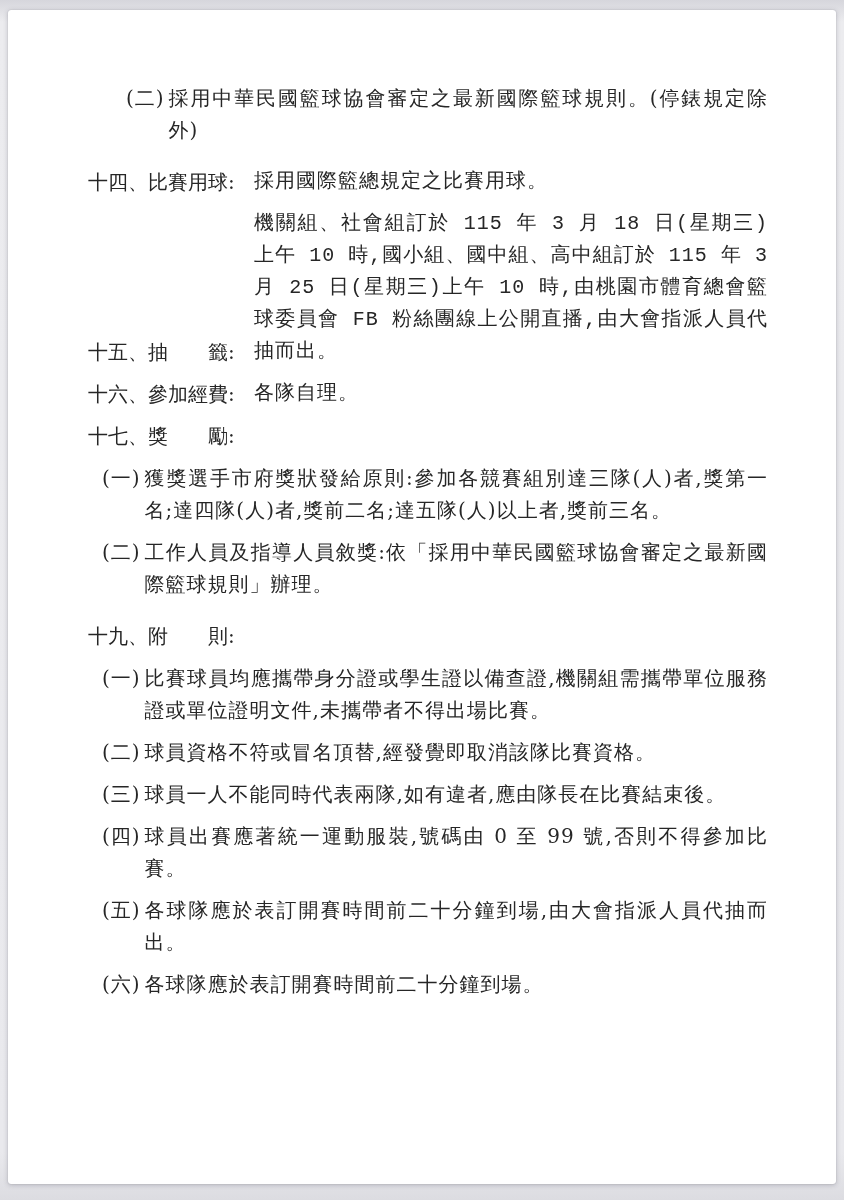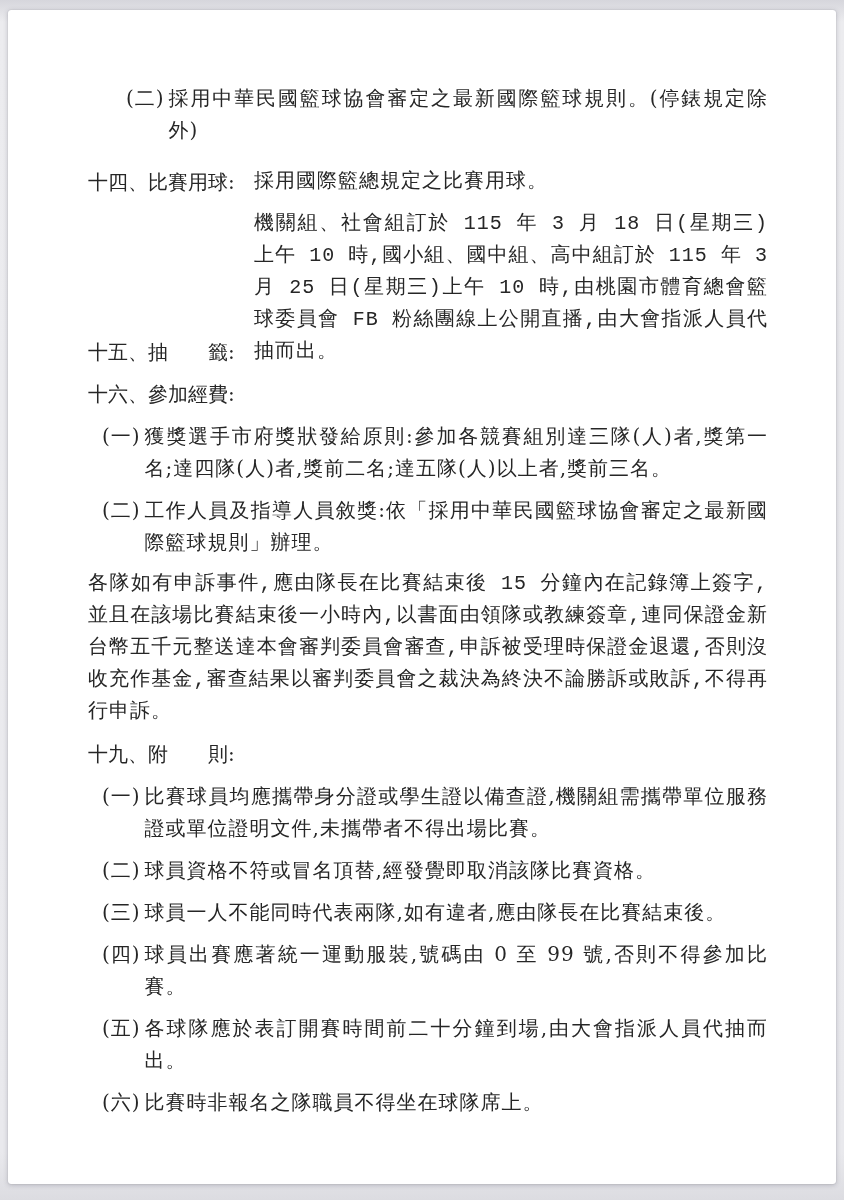--- a/index.html
+++ b/index.html
@@ -69,35 +69,38 @@
       <span class="sec-body">採用國際籃總規定之比賽用球。</span>
     </div>
 
     <div class="block sec">
       <span class="sec-label">十五、抽　　籤:</span>
       <span class="sec-body">機關組、社會組訂於 115 年 3 月 18 日(星期三)上午 10 時,國小組、國中組、高中組訂於 115 年 3 月 25 日(星期三)上午 10 時,由桃園市體育總會籃球委員會 FB 粉絲團線上公開直播,由大會指派人員代抽而出。</span>
     </div>
 
     <div class="block sec">
       <span class="sec-label">十六、參加經費:</span>
+      <span class="sec-body">各隊自理。</span>
     </div>
 
+    <div class="block sec">
+      <span class="sec-label">十七、獎　　勵:</span>
+    </div>
 
     <div class="block item">
       <span class="item-marker">(一)</span>
       <span class="item-text">獲獎選手市府獎狀發給原則:參加各競賽組別達三隊(人)者,獎第一名;達四隊(人)者,獎前二名;達五隊(人)以上者,獎前三名。</span>
     </div>
 
     <div class="block item">
       <span class="item-marker">(二)</span>
       <span class="item-text">工作人員及指導人員敘獎:依「採用中華民國籃球協會審定之最新國際籃球規則」辦理。</span>
     </div>
 
     <div class="block sec">
-      <span class="sec-body">各隊如有申訴事件,應由隊長在比賽結束後 15 分鐘內在記錄簿上簽字,並且在該場比賽結束後一小時內,以書面由領隊或教練簽章,連同保證金新台幣五千元整送達本會審判委員會審查,申訴被受理時保證金退還,否則沒收充作基金,審查結果以審判委員會之裁決為終決不論勝訴或敗訴,不得再行申訴。</span>
     </div>
 
     <div class="block sec">
       <span class="sec-label">十九、附　　則:</span>
     </div>
 
     <div class="block item">
       <span class="item-marker">(一)</span>
       <span class="item-text">比賽球員均應攜帶身分證或學生證以備查證,機關組需攜帶單位服務證或單位證明文件,未攜帶者不得出場比賽。</span>
     </div>
@@ -117,17 +120,17 @@
       <span class="item-text">球員出賽應著統一運動服裝,號碼由 0 至 99 號,否則不得參加比賽。</span>
     </div>
 
     <div class="block item">
       <span class="item-marker">(五)</span>
       <span class="item-text">各球隊應於表訂開賽時間前二十分鐘到場,由大會指派人員代抽而出。</span>
     </div>
 
     <div class="block item">
       <span class="item-marker">(六)</span>
-      <span class="item-text">比賽時非報名之隊職員不得坐在球隊席上。</span>
+      <span class="item-text">各球隊應於表訂開賽時間前二十分鐘到場。</span>
     </div>
 
   </div>
 </div>
 
 </body></html>

